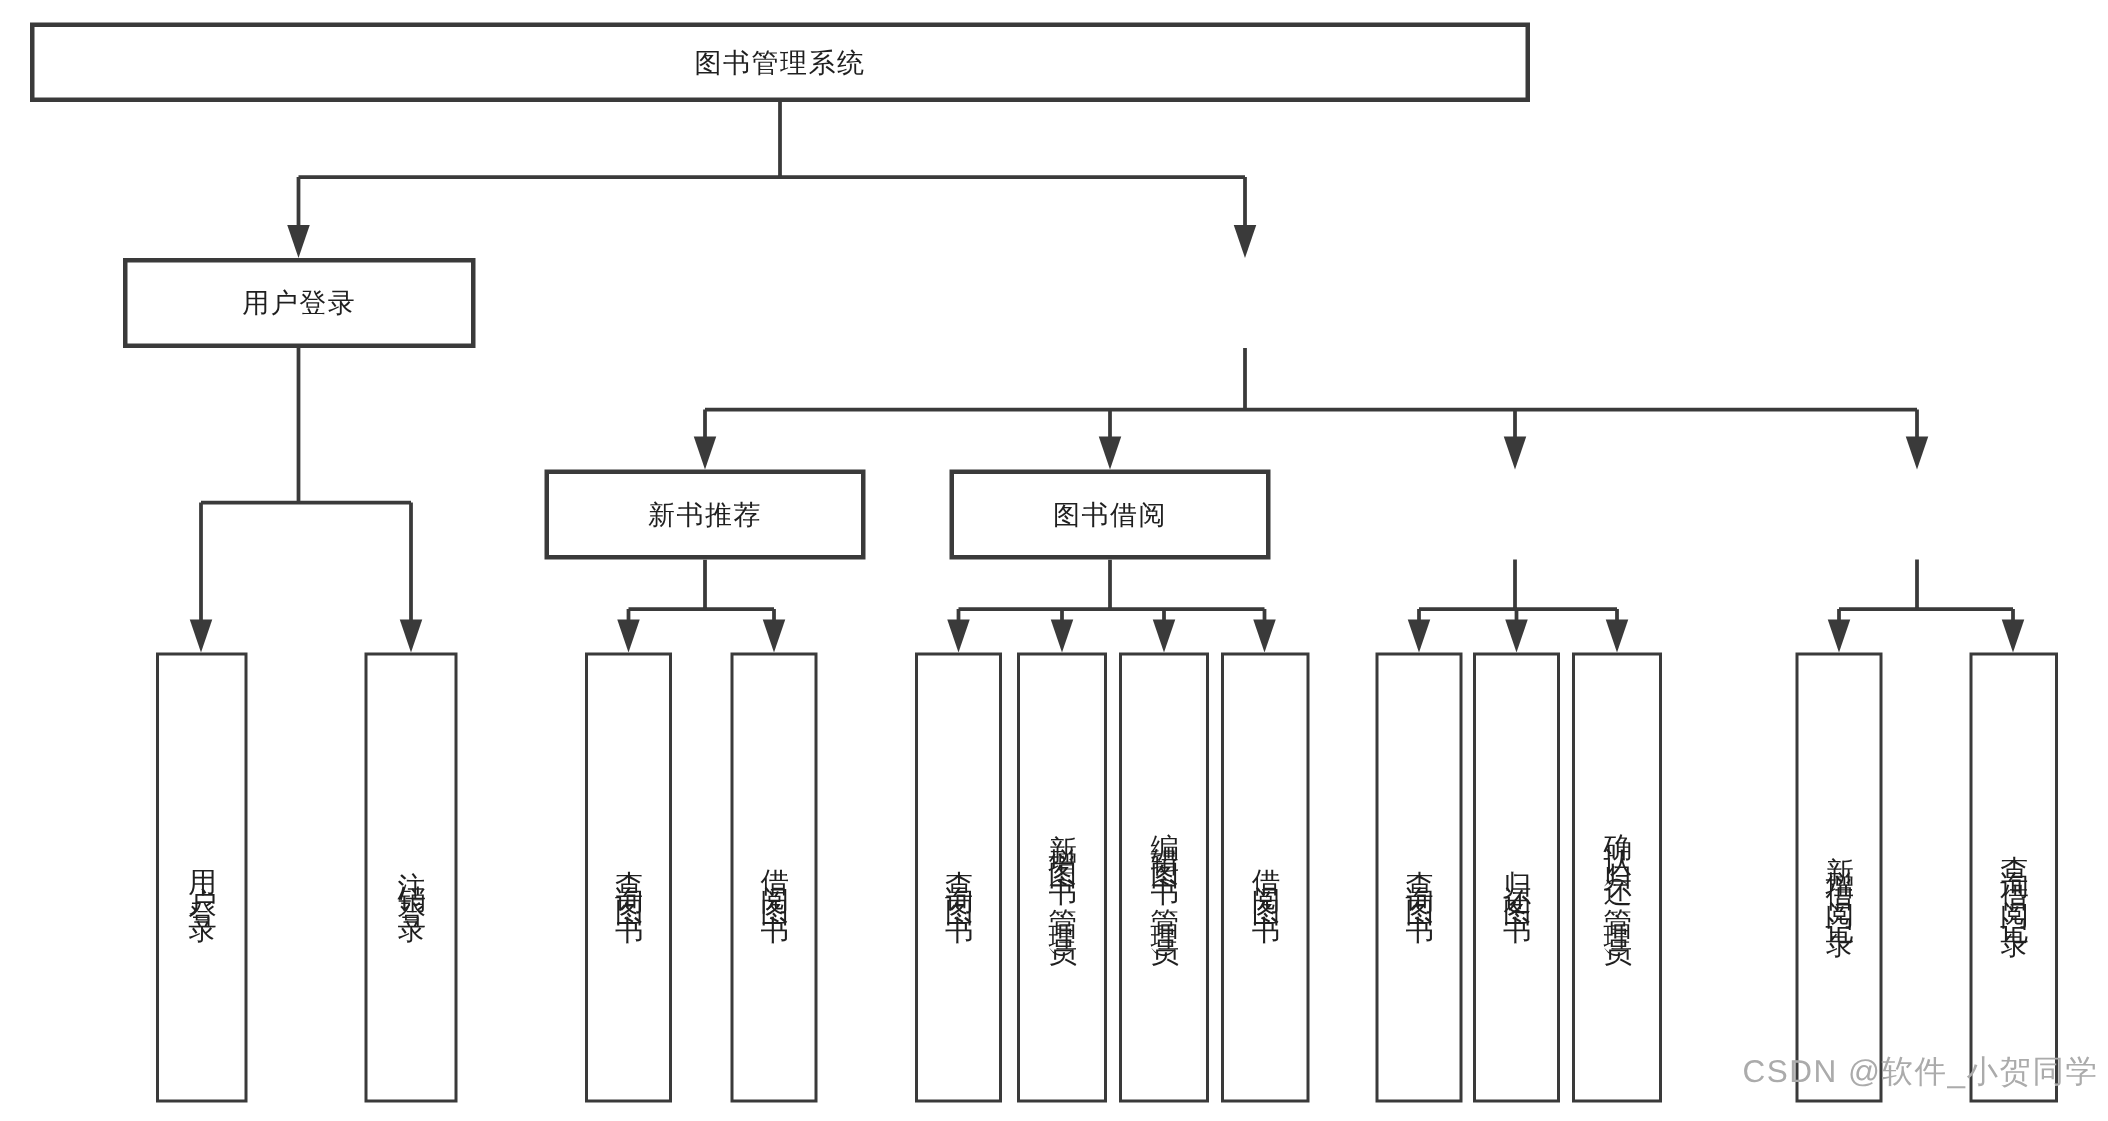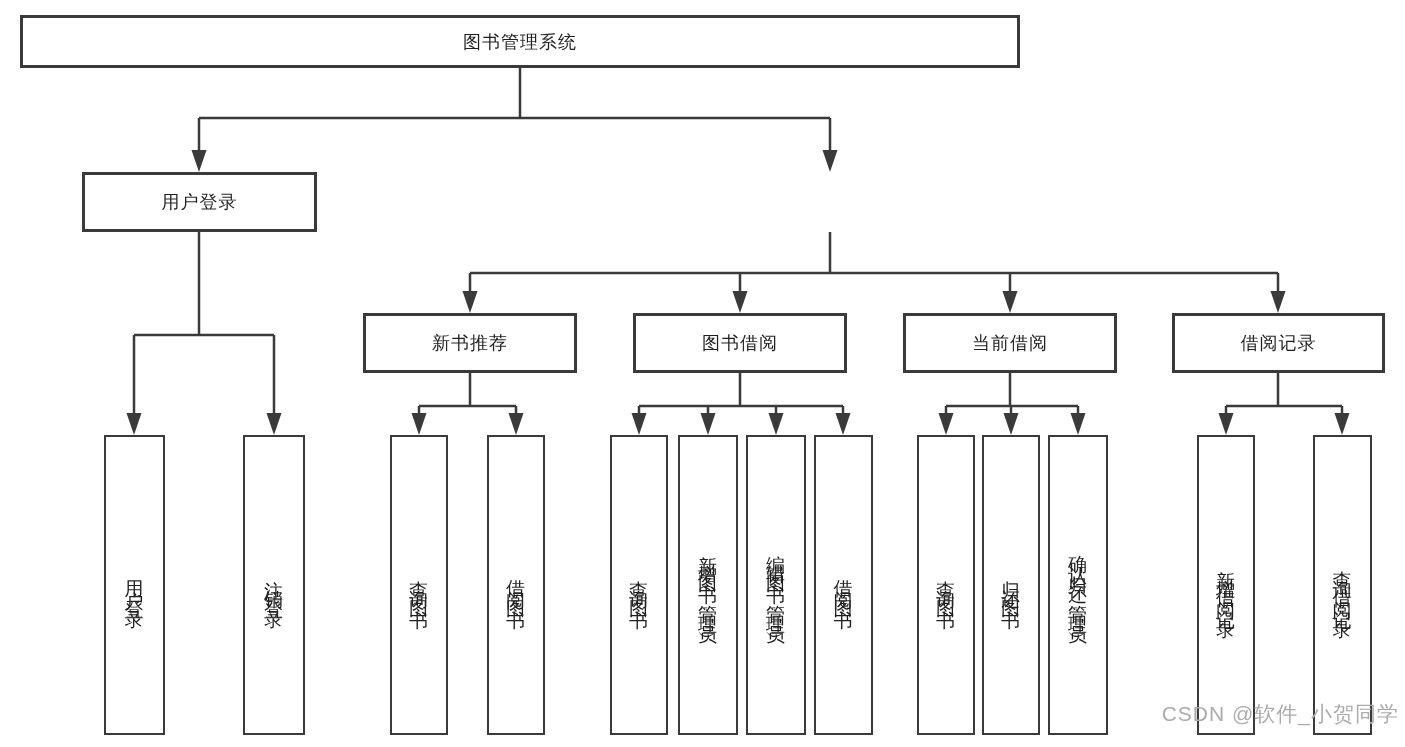--- a/index.html
+++ b/index.html
@@ -116,26 +116,20 @@
   <div class="node node-h node-l2" style="left:82px;width:235px;">
     <span>用户登录</span>
   </div>
 
   <div class="node node-h node-l3" style="left:363px;width:214px;">
     <span>新书推荐</span>
   </div>
   <div class="node node-h node-l3" style="left:633px;width:214px;">
     <span>图书借阅</span>
   </div>
-  <div class="node node-h node-l3" style="left:903px;width:214px;">
-    <span>当前借阅</span>
-  </div>
-  <div class="node node-h node-l3" style="left:1172px;width:213px;">
-    <span>借阅记录</span>
-  </div>
 
   <div class="node leaf" style="left:104px;width:61px;">
     <span class="vtext">用户登录</span>
   </div>
   <div class="node leaf" style="left:243px;width:62px;">
     <span class="vtext">注销登录</span>
   </div>
 
   <div class="node leaf" style="left:390px;width:58px;">
     <span class="vtext">查询图书</span>

